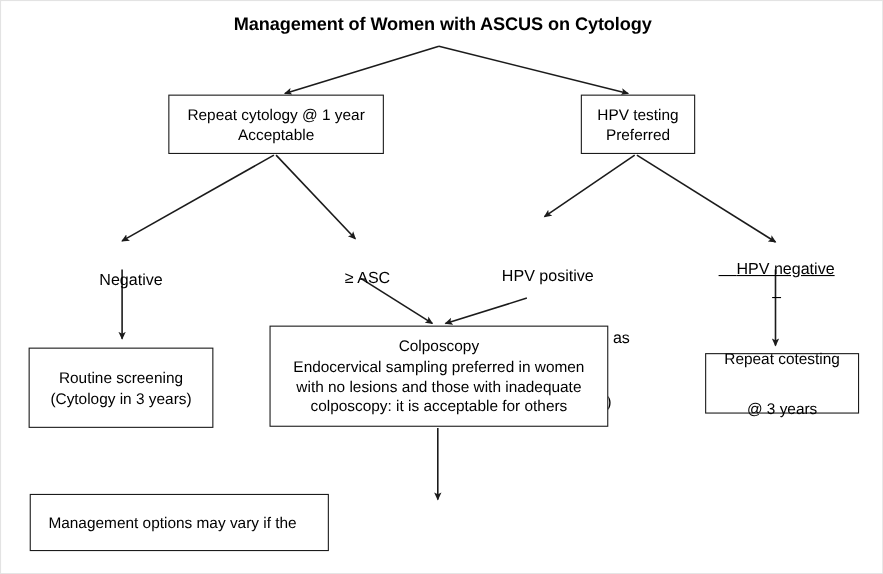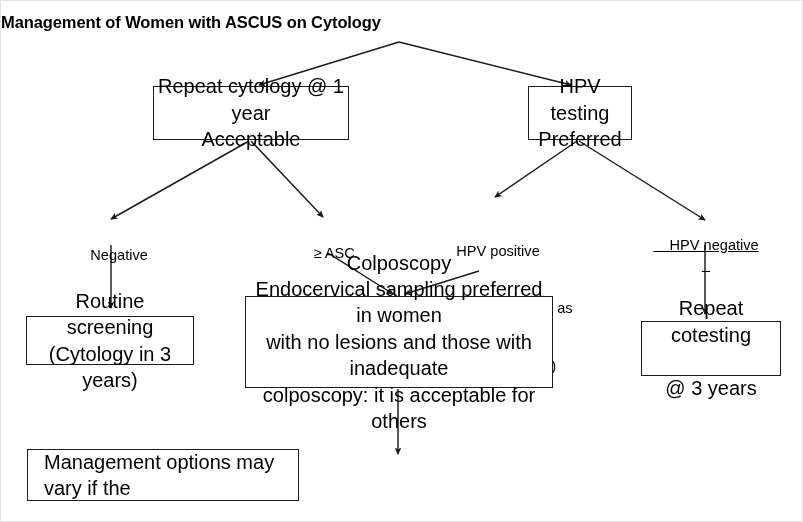--- a/index.html
+++ b/index.html
@@ -25,32 +25,33 @@
     top: 0;
     width: 803px;
     height: 522px;
     pointer-events: none;
   }
   .title {
     position: absolute;
     left: 0;
     top: 12px;
     width: 803px;
+    text-align: center;
     font-size: 16.5px;
     font-weight: bold;
     color: #000000;
     letter-spacing: -0.1px;
   }
   .node {
     position: absolute;
     box-sizing: border-box;
     border: 1.2px solid #1b1b1b;
     background: #ffffff;
     color: #000000;
-    font-size: 20px;
+    font-size: 14px;
     line-height: 1.32;
     display: flex;
     flex-direction: column;
     align-items: center;
     justify-content: center;
     text-align: center;
     padding: 2px 4px;
   }
   .node.left-align {
     align-items: flex-start;
@@ -124,21 +125,21 @@
   <div class="label" style="left:412px; top:202px; width:170px;">
     <div>HPV positive</div>
     <div>(managed the same as</div>
     <div>women with LSIL)</div>
   </div>
 
   <div class="label" style="left:645px; top:216px; width:120px;text-decoration:underline;">
     <span>HPV negative</span>
   </div>
 
-  <div class="node" style="left:25px; top:315px; width:168px; height:49px;">
+  <div class="node" style="left:25px; top:315px; width:168px; height:73px;">
     <span>Routine screening</span>
     <span>(Cytology in 3 years)</span>
   </div>
 
   <div class="node" style="left:244px; top:295px; width:308px; height:92px;">
     <span>Colposcopy</span>
     <span>Endocervical sampling preferred in women</span>
     <span>with no lesions and those with inadequate</span>
     <span>colposcopy: it is acceptable for others</span>
   </div>

